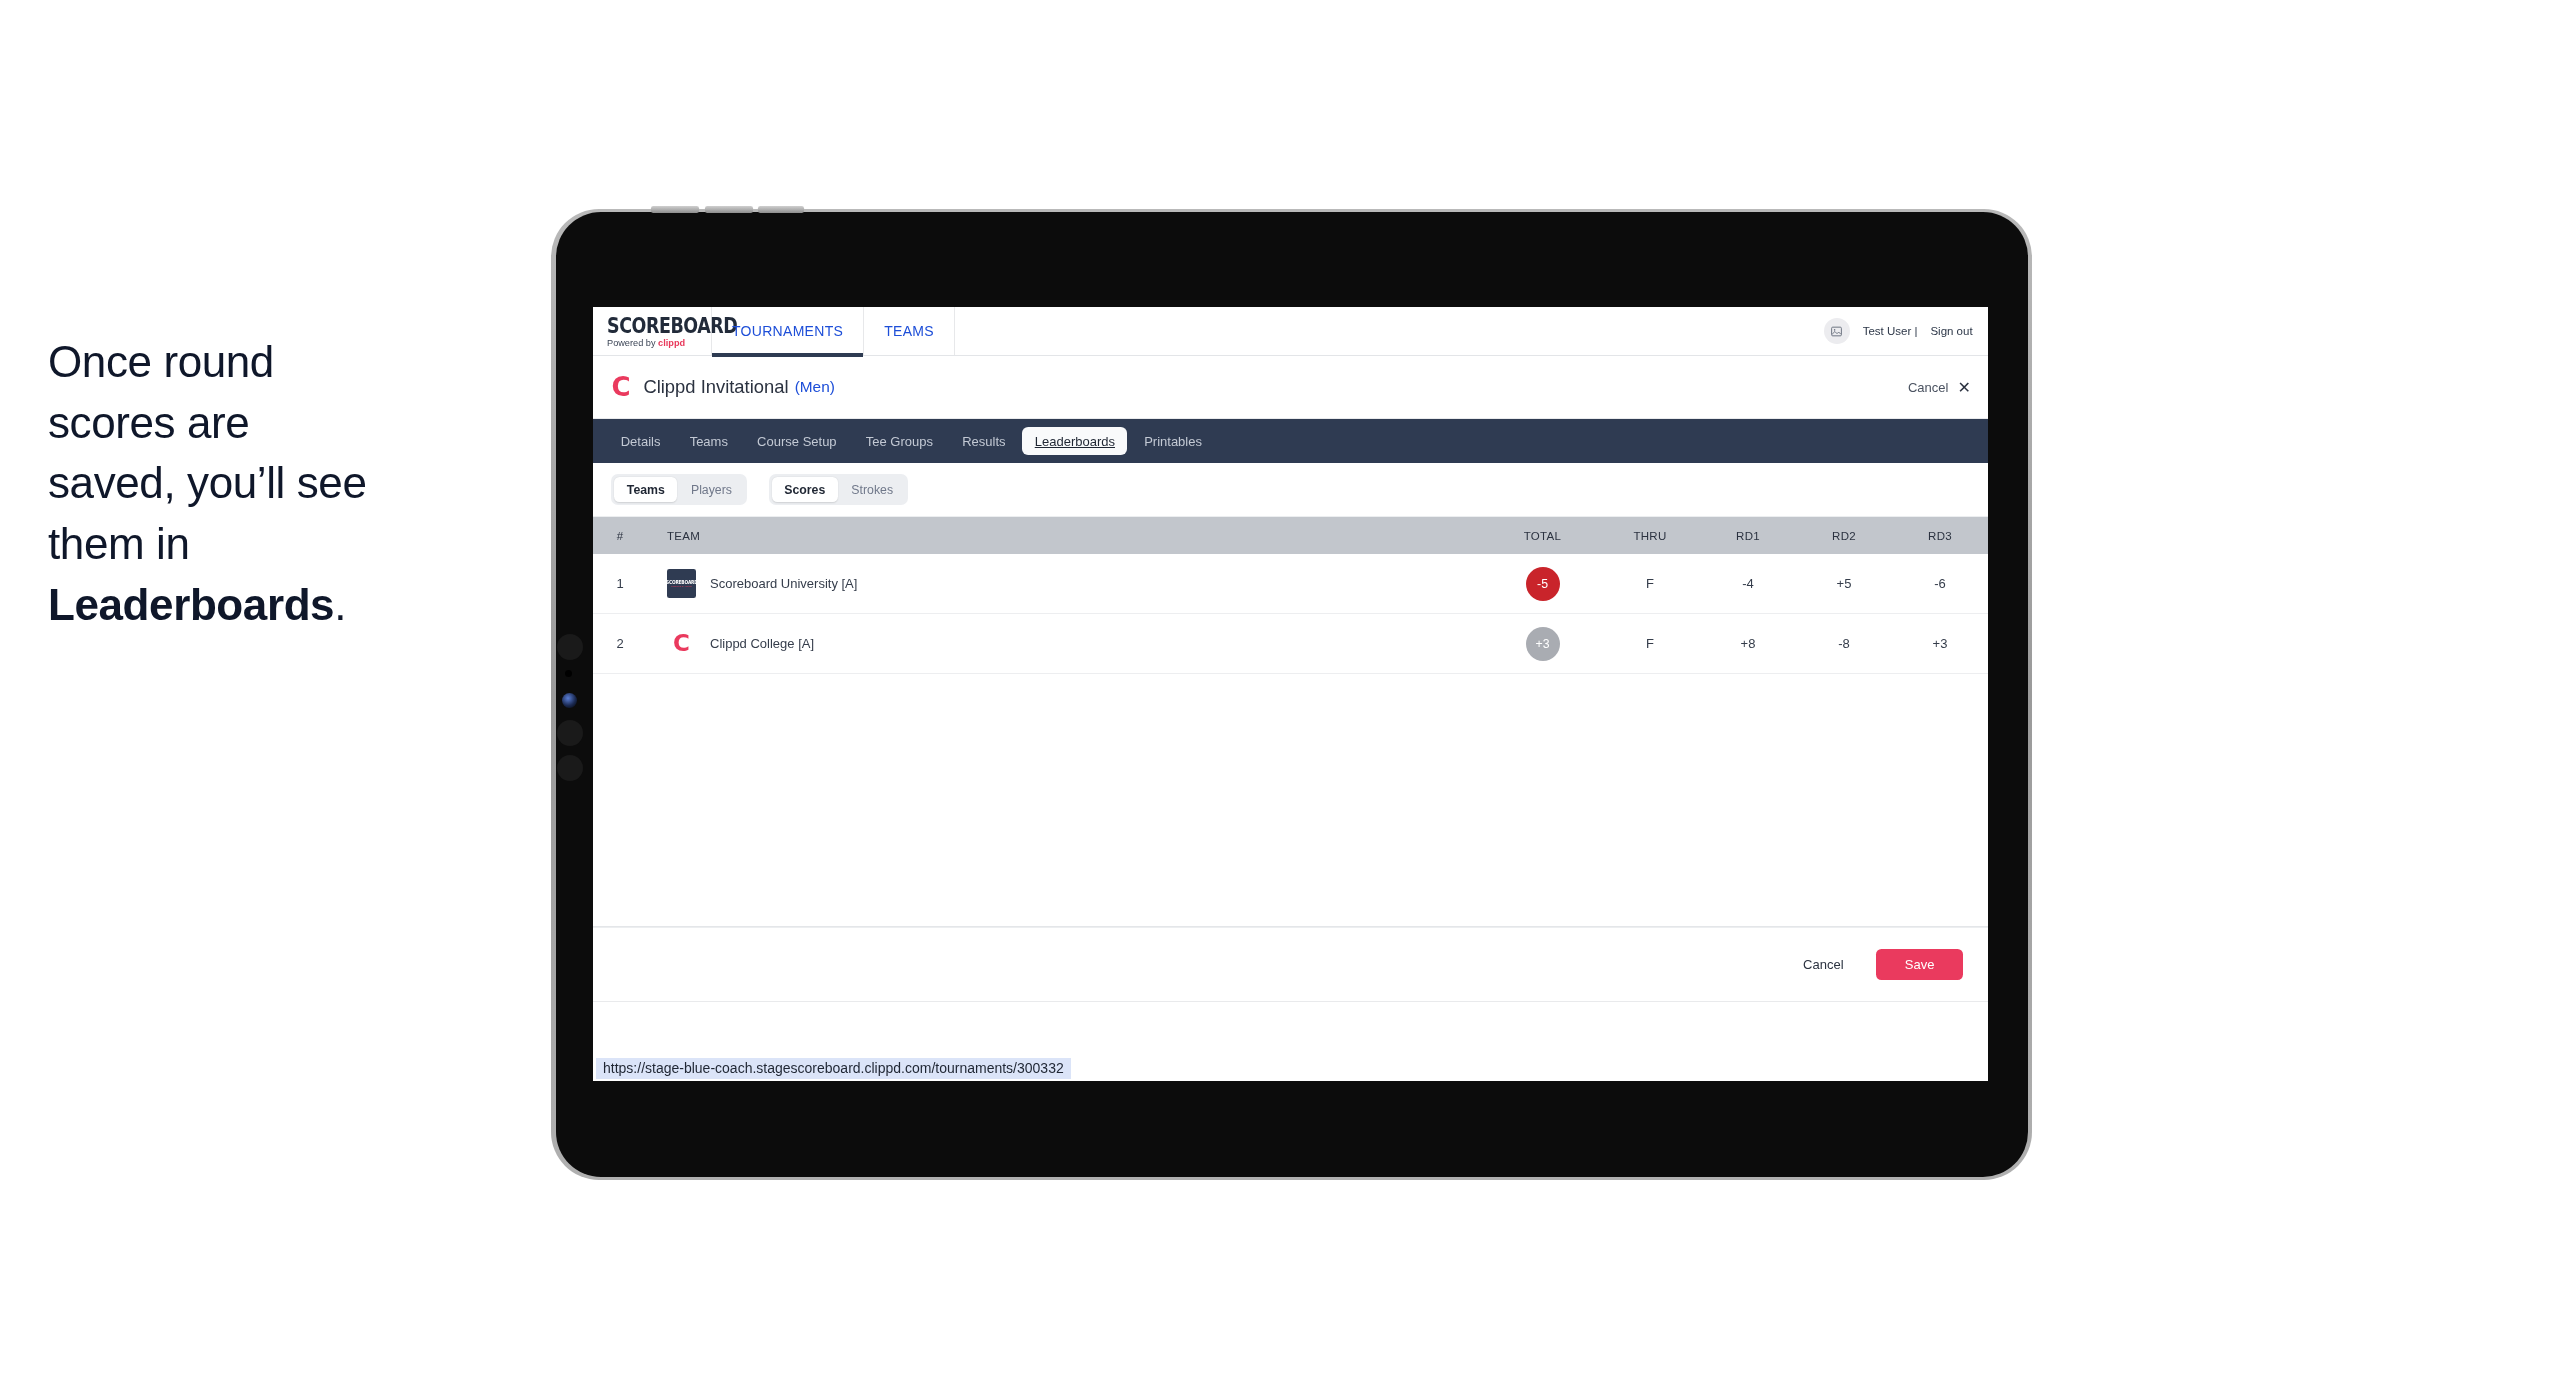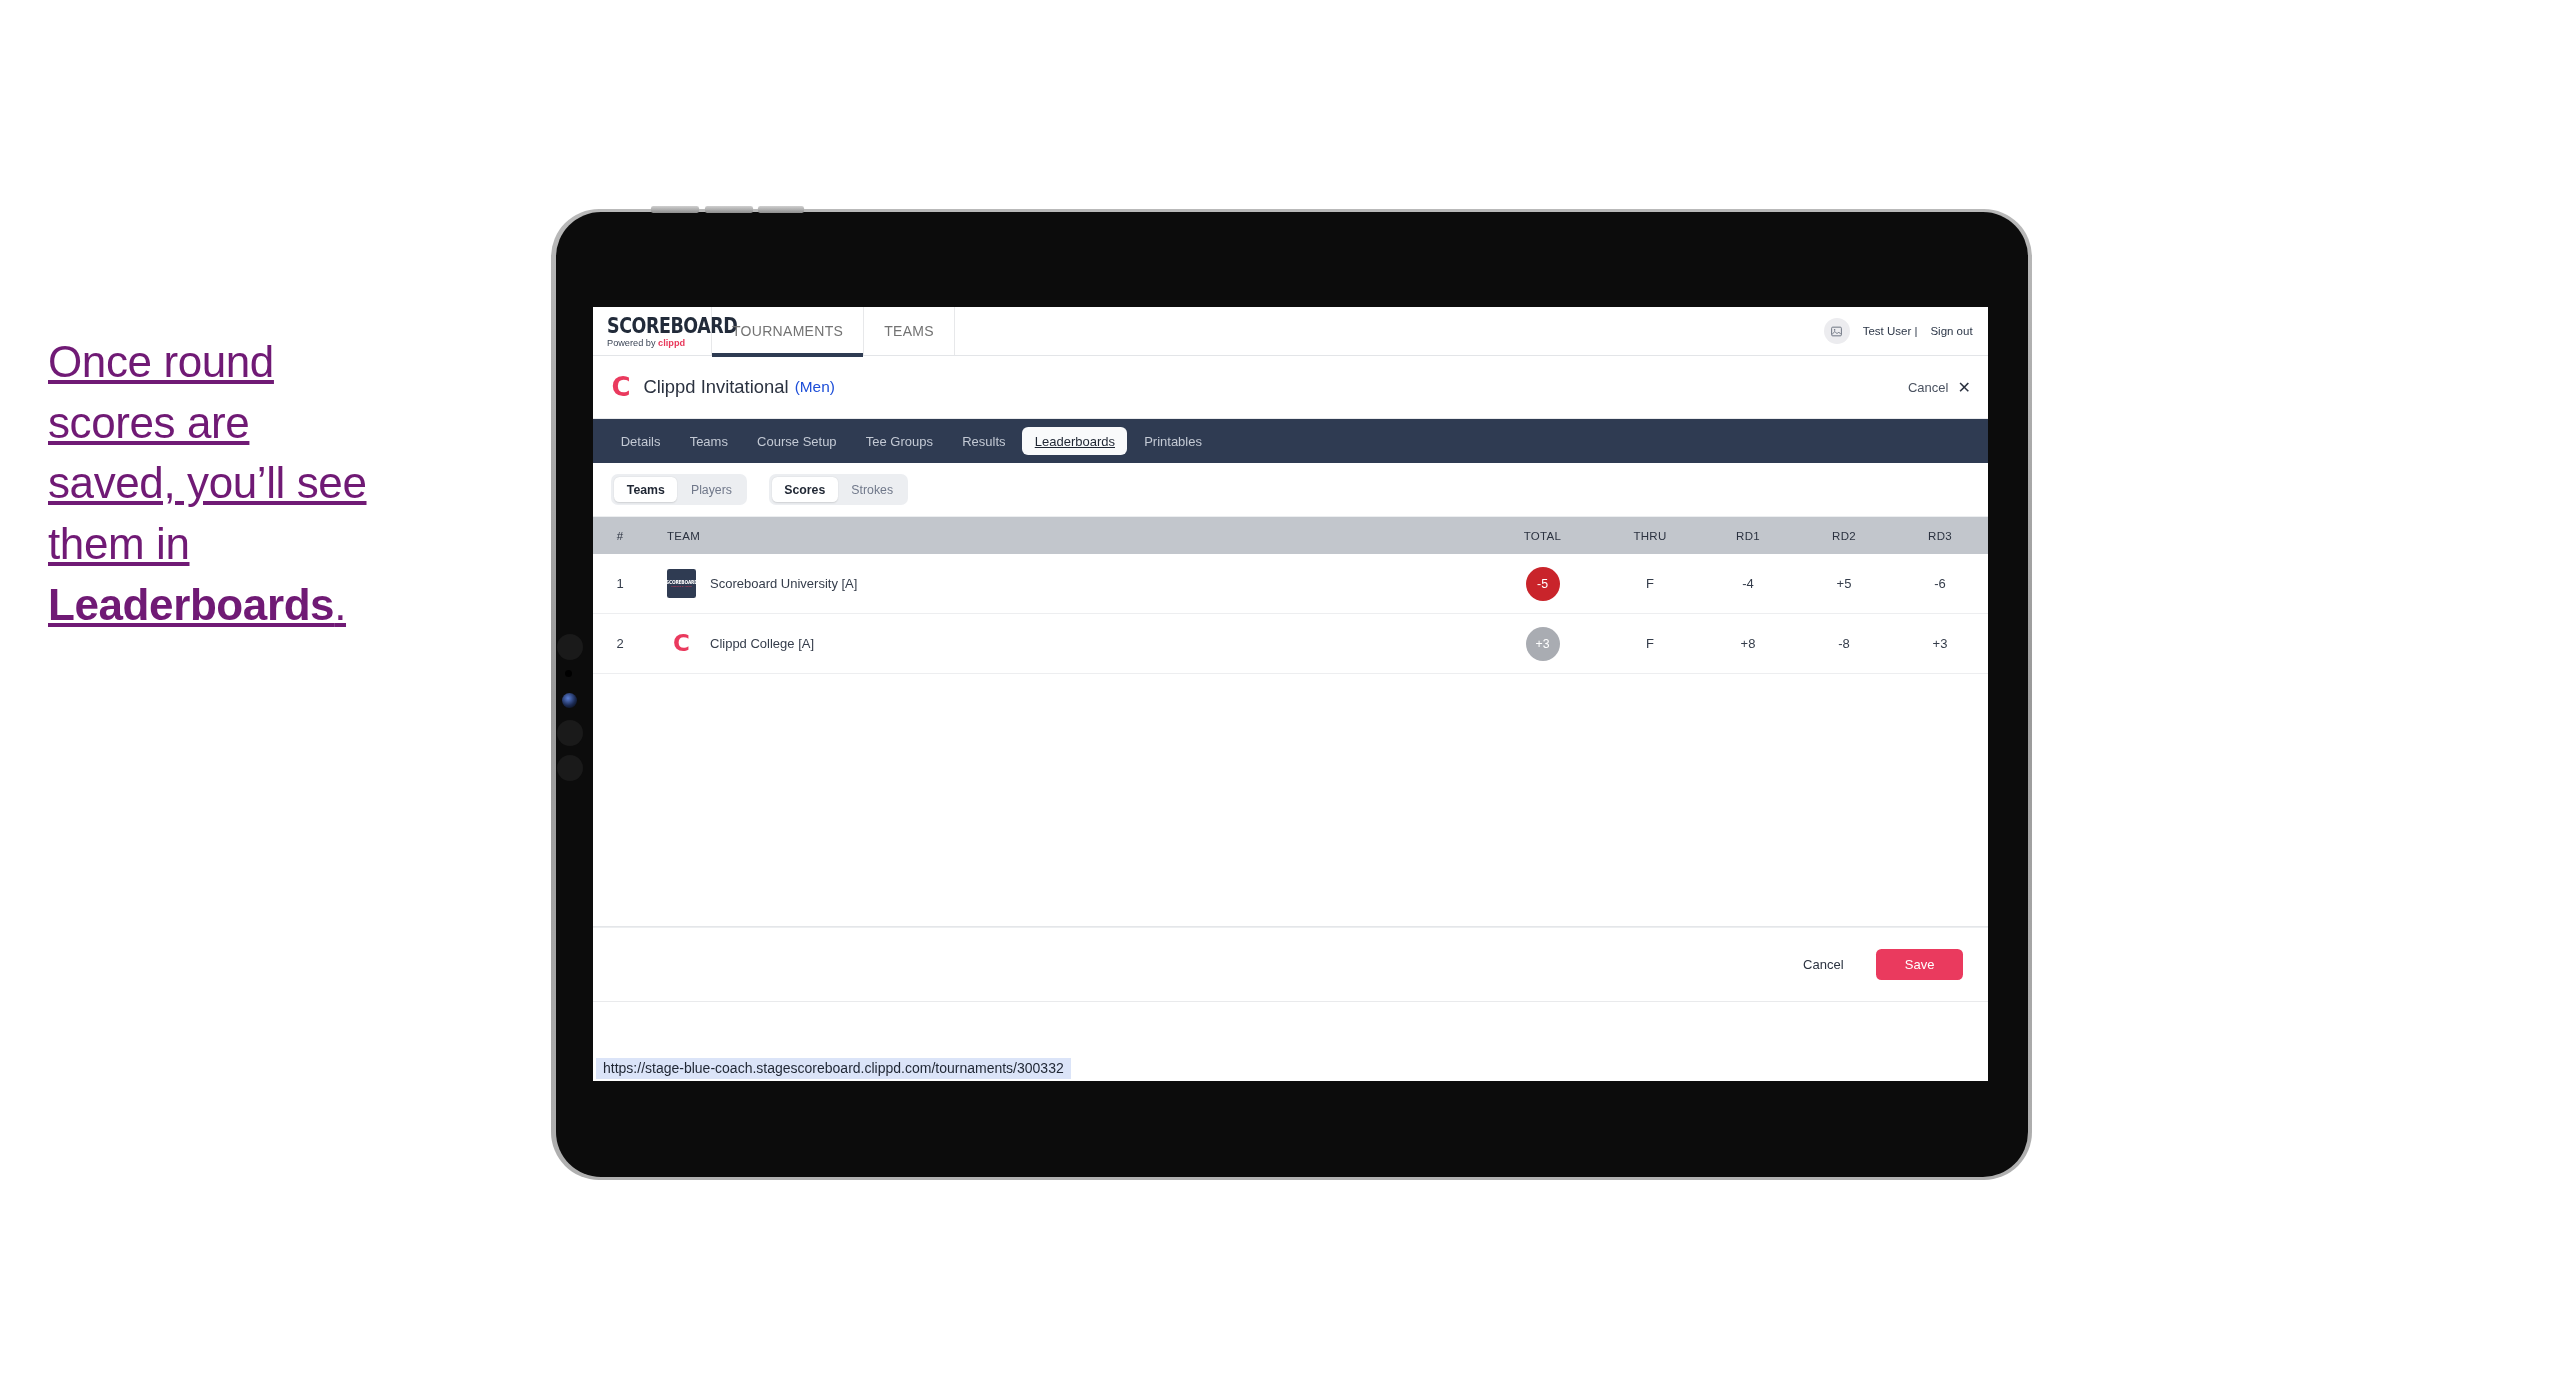--- a/index.html
+++ b/index.html
@@ -10,23 +10,22 @@
     overflow: hidden;
   }
 
   
   .caption {
     position: absolute;
     left: 48px; top: 332px;
     width: 461px;
     font-size: 44px;
     line-height: 1.38;
-    color: #701a75;
+    color: #0f172a;
     letter-spacing: -0.4px;
-    text-decoration: underline;
   }
   .caption b { font-weight: 700; }
 
   
   .device-outer {
     position: absolute;
     left: 551px; top: 209px;
     width: 1481px; height: 971px;
     background: linear-gradient(180deg,#b9b9b9 0%, #9a9a9a 50%, #b0b0b0 100%);
     border-radius: 48px;
@@ -100,21 +99,21 @@
     font-size: 9.2px;
     color: #3c4556;
     margin-top: 2.3px;
   }
   .logo-sub .brand { color: #e8385a; font-weight: 700; }
 
   .nav-tab {
     display: flex; align-items: center;
     padding: 0 20px;
     font-size: 14px;
-    color: #737373;
+    color: #1d4ed8;
     letter-spacing: 0.3px;
     border-right: 0.8px solid #e7e8ea;
     position: relative;
     cursor: pointer;
   }
   .nav-tab.active::after {
     content: "";
     position: absolute; left: 0; right: 0; bottom: -1.5px;
     height: 3.1px; background: #2e3b52;
   }

